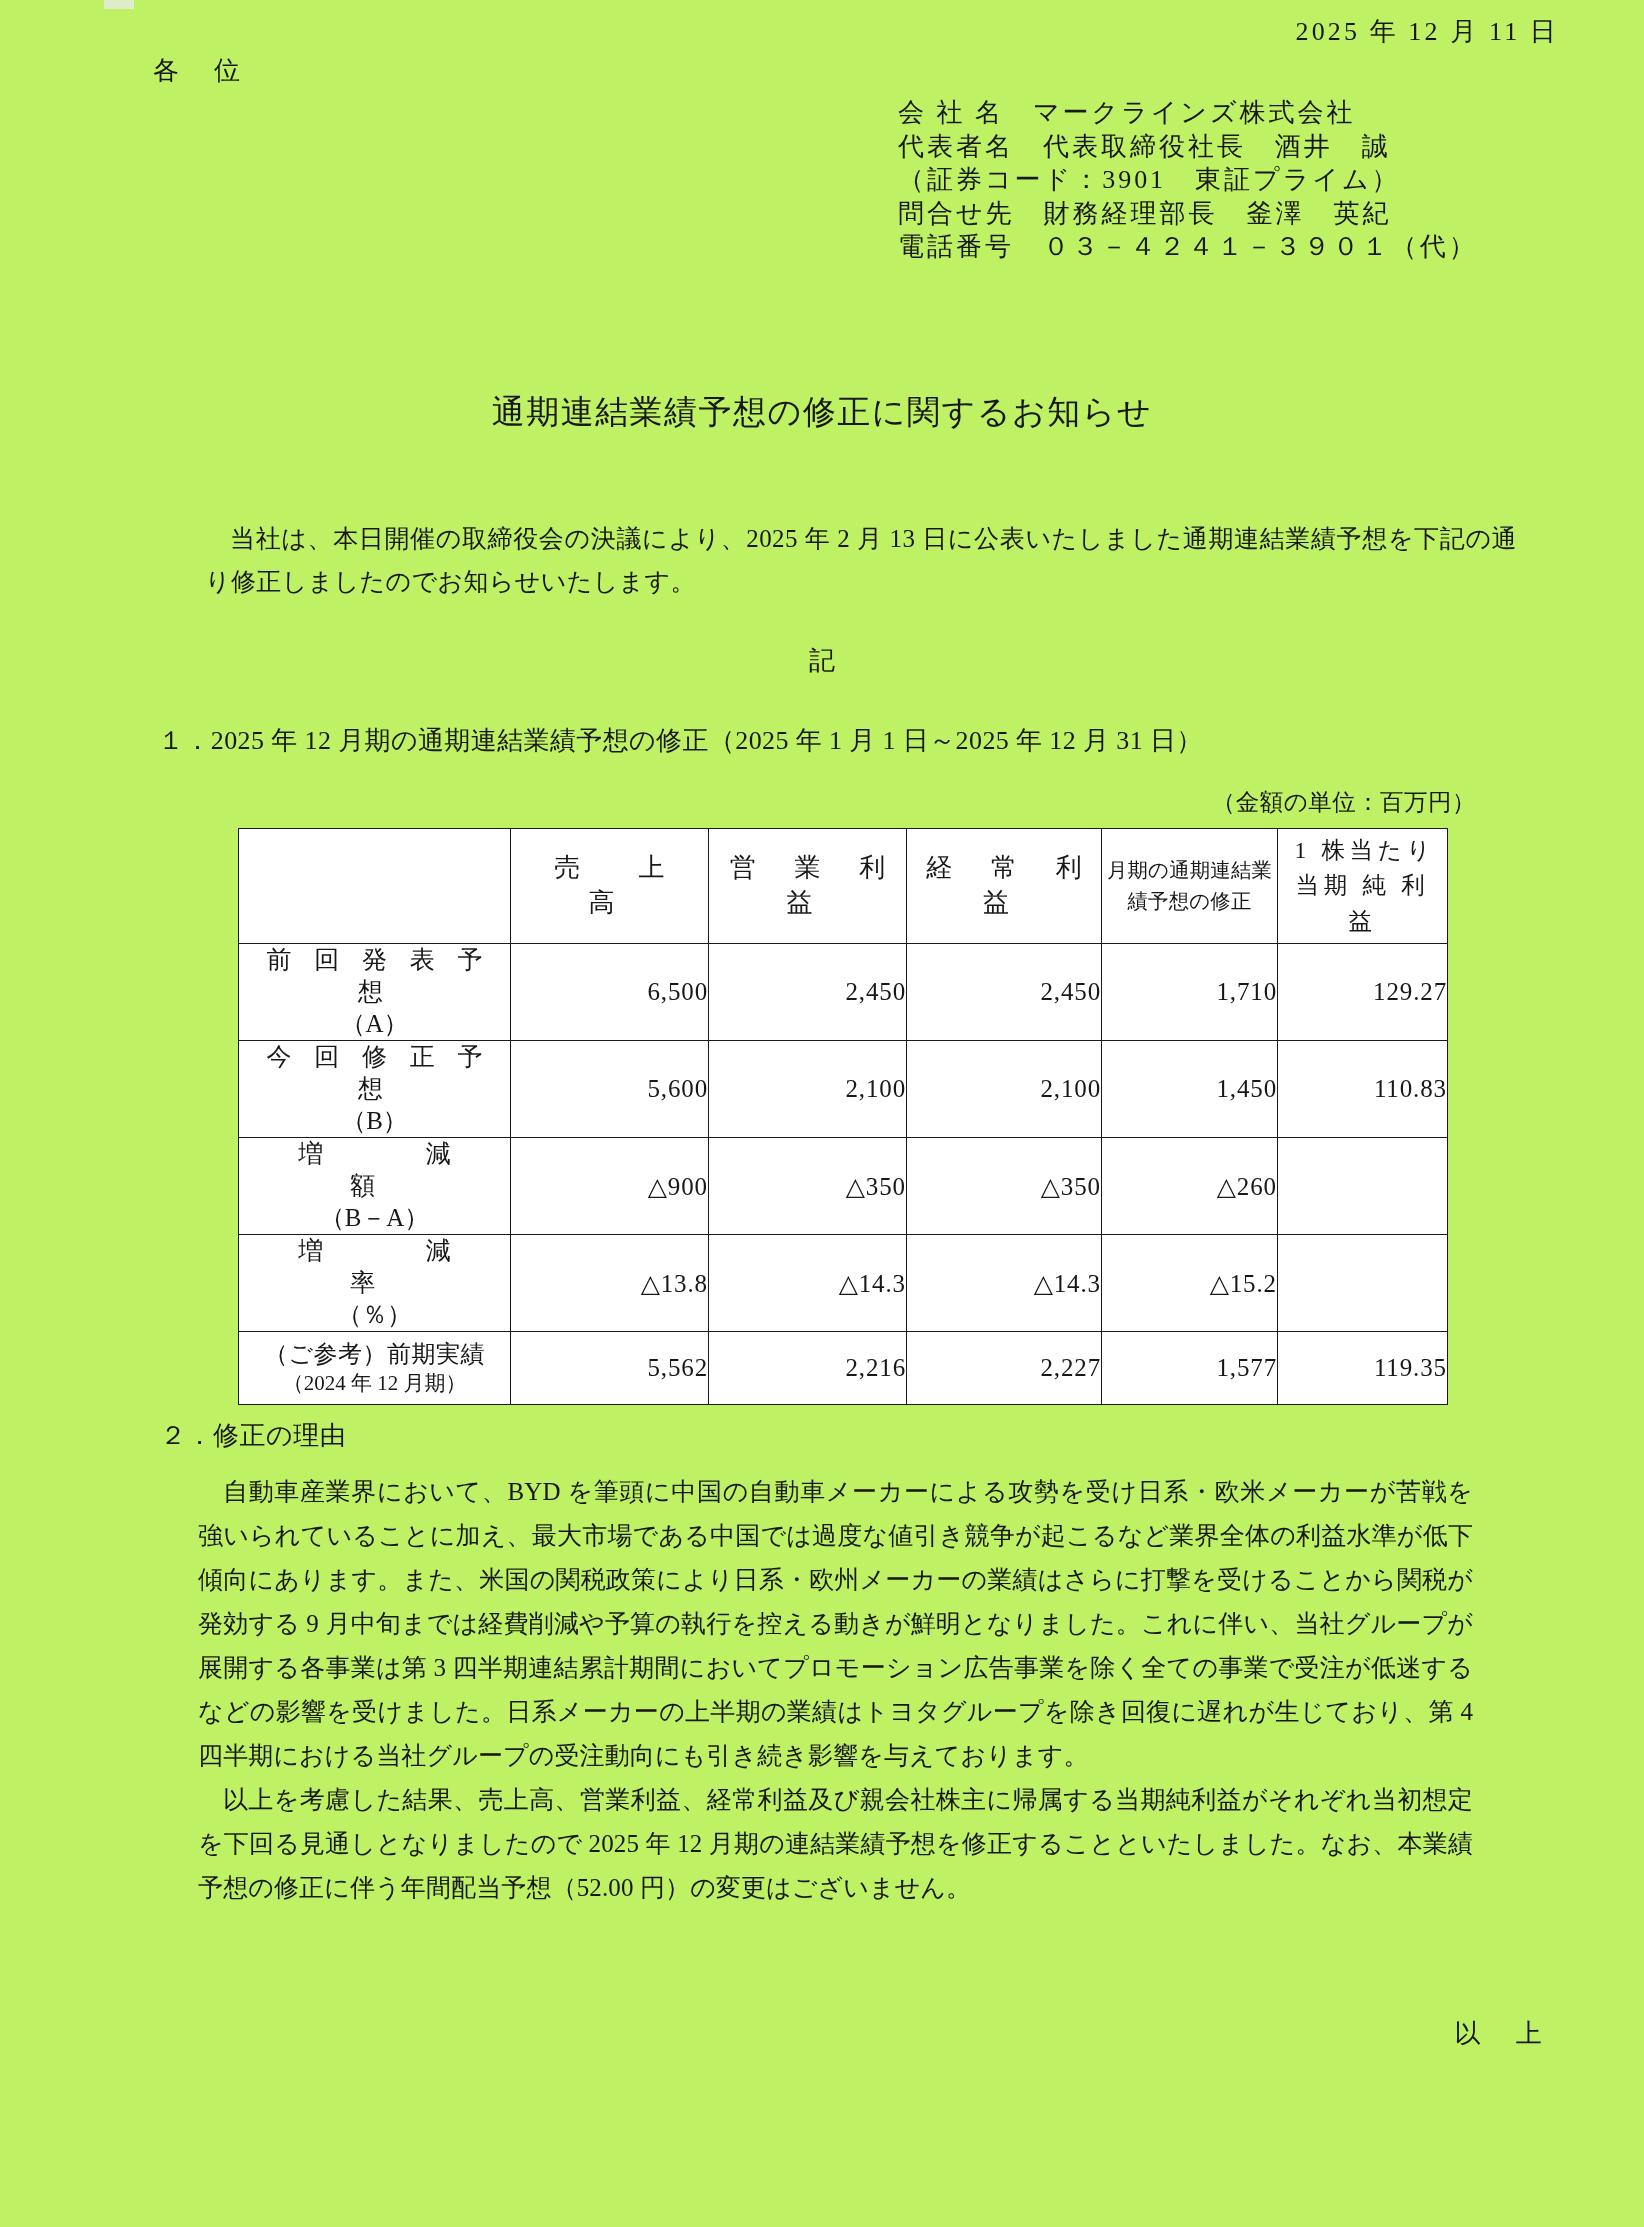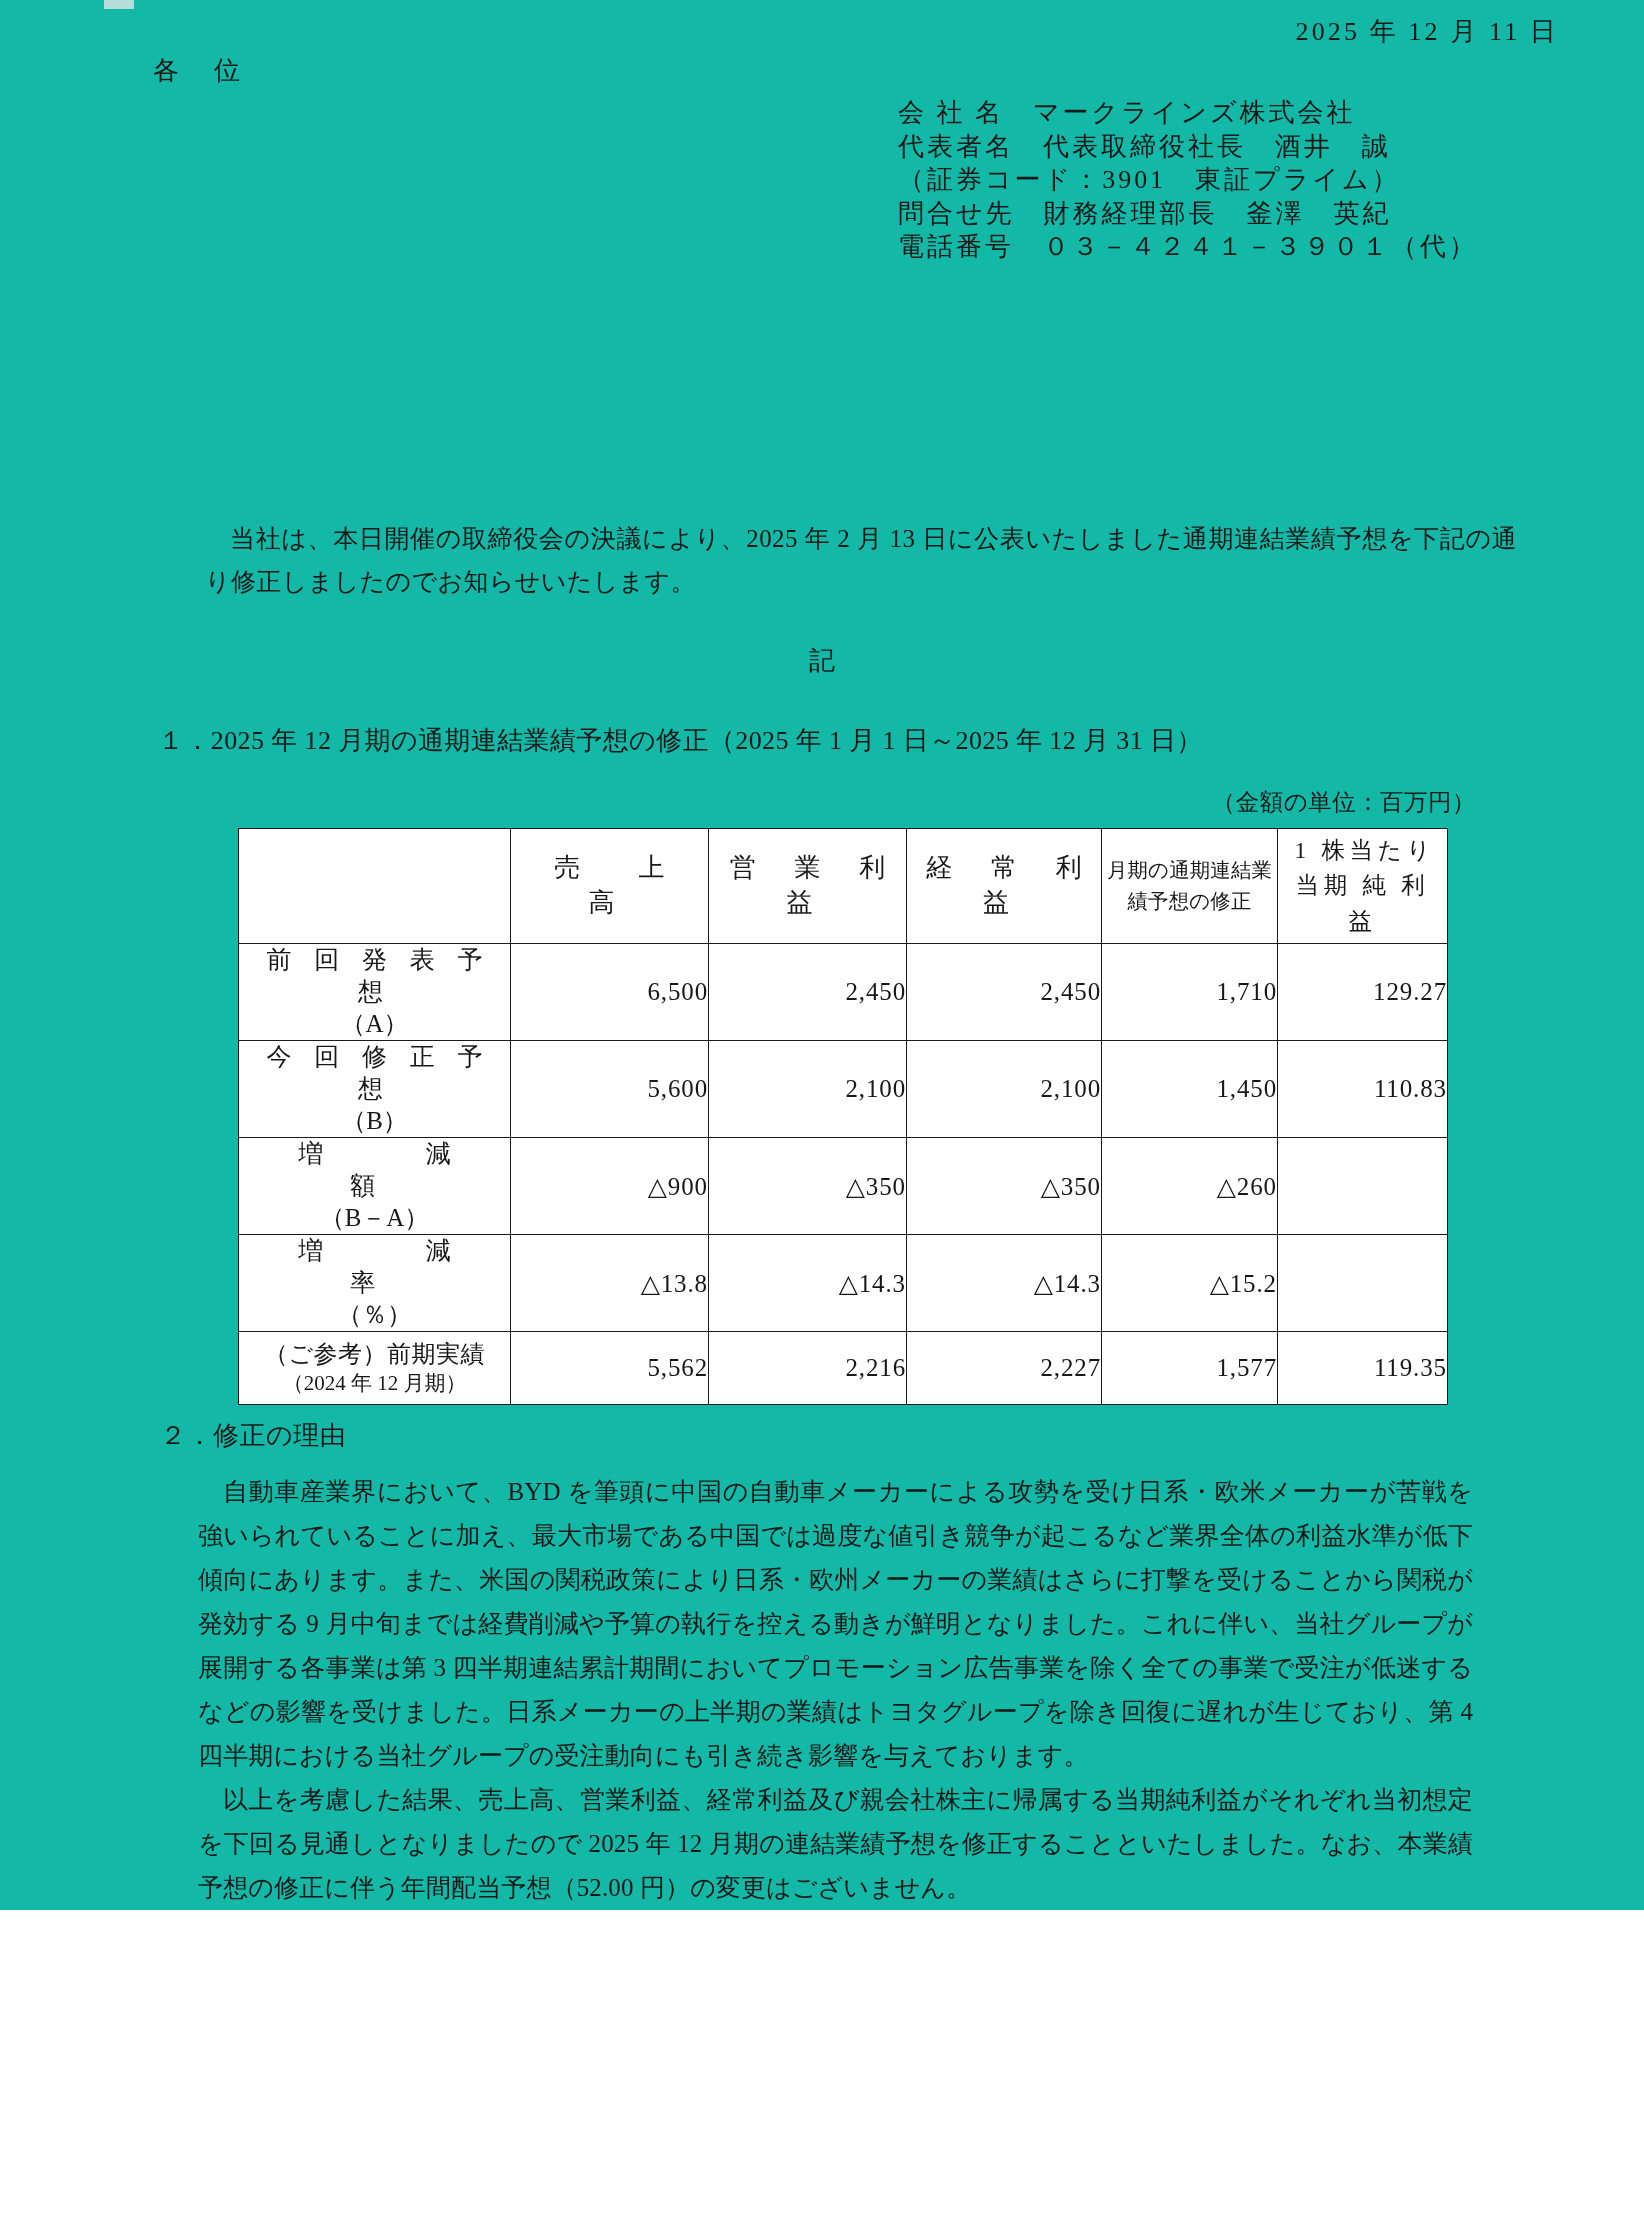--- a/index.html
+++ b/index.html
@@ -8,22 +8,22 @@
     padding: 0;
     background: #ffffff;
   }
   body {
     font-family: "Liberation Serif", "DejaVu Serif", serif;
     color: #181818;
   }
   .page {
     position: relative;
     width: 1644px;
-    height: 1910px;
-    background: #14b8a6;
+    height: 2227px;
+    background: #bef264;
     box-sizing: border-box;
     overflow: hidden;
   }
   .corner-mark {
     position: absolute;
     left: 104px;
     top: 0px;
     width: 30px;
     height: 8.7px;
     background: #e9e9ec;
@@ -234,20 +234,21 @@
   <div class="addressee">各 位</div>
 
   <div class="issuer-block">
     <div class="issuer-line">会 社 名　マークラインズ株式会社</div>
     <div class="issuer-line">代表者名　代表取締役社長　酒井　誠</div>
     <div class="issuer-line">（証券コード：3901　東証プライム）</div>
     <div class="issuer-line">問合せ先　財務経理部長　釜澤　英紀</div>
     <div class="issuer-line">電話番号　０３－４２４１－３９０１（代）</div>
   </div>
 
+  <div class="doc-title">通期連結業績予想の修正に関するお知らせ</div>
 
   <div class="intro">
     <p class="first">当社は、本日開催の取締役会の決議により、2025 年 2 月 13 日に公表いたしました通期連結業績予想を下記の通り修正しましたのでお知らせいたします。</p>
   </div>
 
   <div class="ki-mark">記</div>
 
   <div class="sec1-heading">１．2025 年 12 月期の通期連結業績予想の修正（2025 年 1 月 1 日～2025 年 12 月 31 日）</div>
   <div class="unit-note">（金額の単位：百万円）</div>
 

